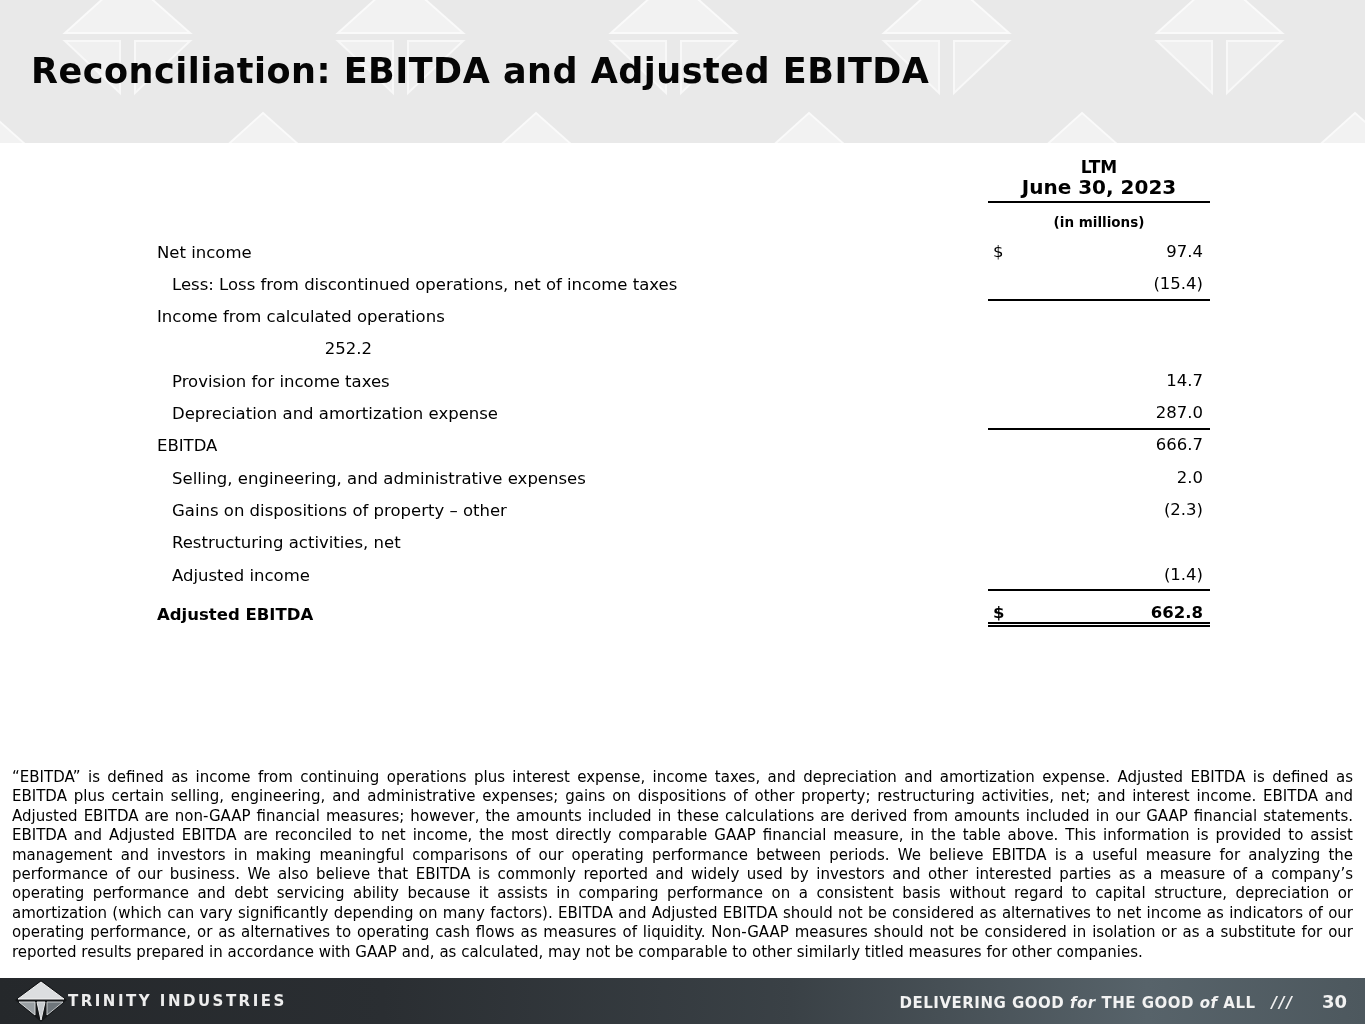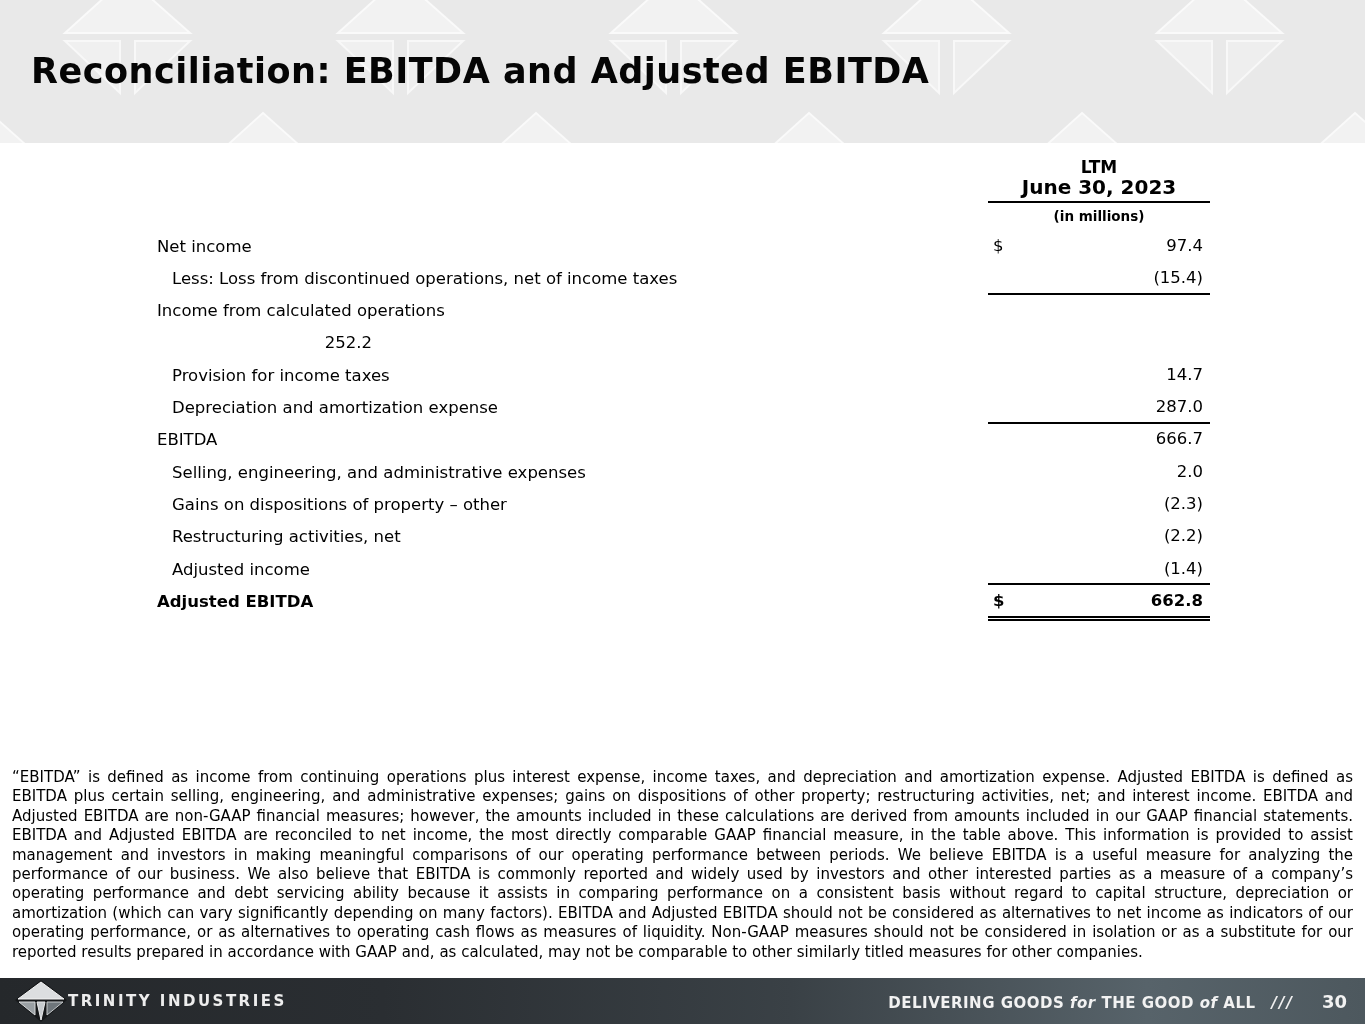--- a/index.html
+++ b/index.html
@@ -19,24 +19,24 @@
     position:absolute; left:31px; top:50%; transform:translateY(-52%);
     margin:0; font-size:35px; font-weight:bold; letter-spacing:0.5px; color:#050505;
     white-space:nowrap;
   }
 
   
   .table-wrap { position:absolute; left:157px; top:158px; width:1053px; }
   .col-head { width:222px; margin-left:auto; text-align:center; font-weight:bold; }
   .col-head .l1 { font-size:17px; line-height:19px; }
   .col-head .l2 { font-size:20px; line-height:20px; padding-bottom:4px; border-bottom:2px solid #000; }
-  .col-head .units { font-size:13.5px; line-height:16px; padding:5px 0 6px 0; }
+  .col-head .units { font-size:13.5px; line-height:16px; padding:11px 0 6px 0; }
 
   .trow { display:flex; height:32.3px; align-items:stretch; }
-  .trow.bold { font-weight:bold; }
+  .trow.bold { font-weight:bold;align-items:flex-end; }
   .rlabel { flex:1; display:flex; align-items:center; font-size:16.5px; white-space:nowrap; }
   .rlabel.ind { padding-left:15px; }
   .rvalue {
     width:222px; box-sizing:border-box; display:flex; align-items:center;
     justify-content:space-between; font-size:16.5px; padding:0 7px 0 5px;
   }
   .u-none { border-bottom:2px solid transparent; }
   .u-single { border-bottom:2px solid #000; }
   .u-double { border-bottom:2px solid #000; position:relative; }
   .u-double::after {
@@ -152,24 +152,20 @@
         </div>
         <div class="trow">
           <div class="rlabel ind">Gains on dispositions of property – other</div>
           <div class="rvalue u-none">
             <span class="cur"></span>
             <span class="num">(2.3)</span>
           </div>
         </div>
         <div class="trow">
           <div class="rlabel ind">Restructuring activities, net</div>
-          <div class="rvalue u-none">
-            <span class="cur"></span>
-            <span class="num">(2.2)</span>
-          </div>
         </div>
         <div class="trow">
           <div class="rlabel ind">Adjusted income</div>
           <div class="rvalue u-single">
             <span class="cur"></span>
             <span class="num">(1.4)</span>
           </div>
         </div>
         <div class="trow bold">
           <div class="rlabel">Adjusted EBITDA</div>
@@ -186,19 +182,19 @@
   <div class="footer">
     <svg class="logo" width="54" height="42" viewBox="0 0 54 42" aria-hidden="true">
       <polygon points="27,0 1,20 27,42 53,20" fill="#16181a"></polygon>
       <polygon points="27,2 4,19 50,19" fill="#dcdee0" stroke="#f4f4f4" stroke-width="1"></polygon>
       <polygon points="5,22 21,22 21,35" fill="#9aa0a4" stroke="#d7d9da" stroke-width="1"></polygon>
       <polygon points="33,22 49,22 33,35" fill="#6f767b" stroke="#c6c9cb" stroke-width="1"></polygon>
       <polygon points="23,22 31,22 27,40" fill="#c7cbce" stroke="#e9eaeb" stroke-width="1"></polygon>
     </svg>
     <div class="company">TRINITY INDUSTRIES</div>
     <div class="right">
-      <div class="tagline"><span>DELIVERING GOODS </span><span class="it">for</span><span> THE GOOD </span><span class="it">of</span><span> ALL</span></div>
+      <div class="tagline"><span>DELIVERING GOOD </span><span class="it">for</span><span> THE GOOD </span><span class="it">of</span><span> ALL</span></div>
       <div class="sep">///</div>
       <div class="pagenum">30</div>
     </div>
   </div>
 
 </div>
 
 </body></html>

